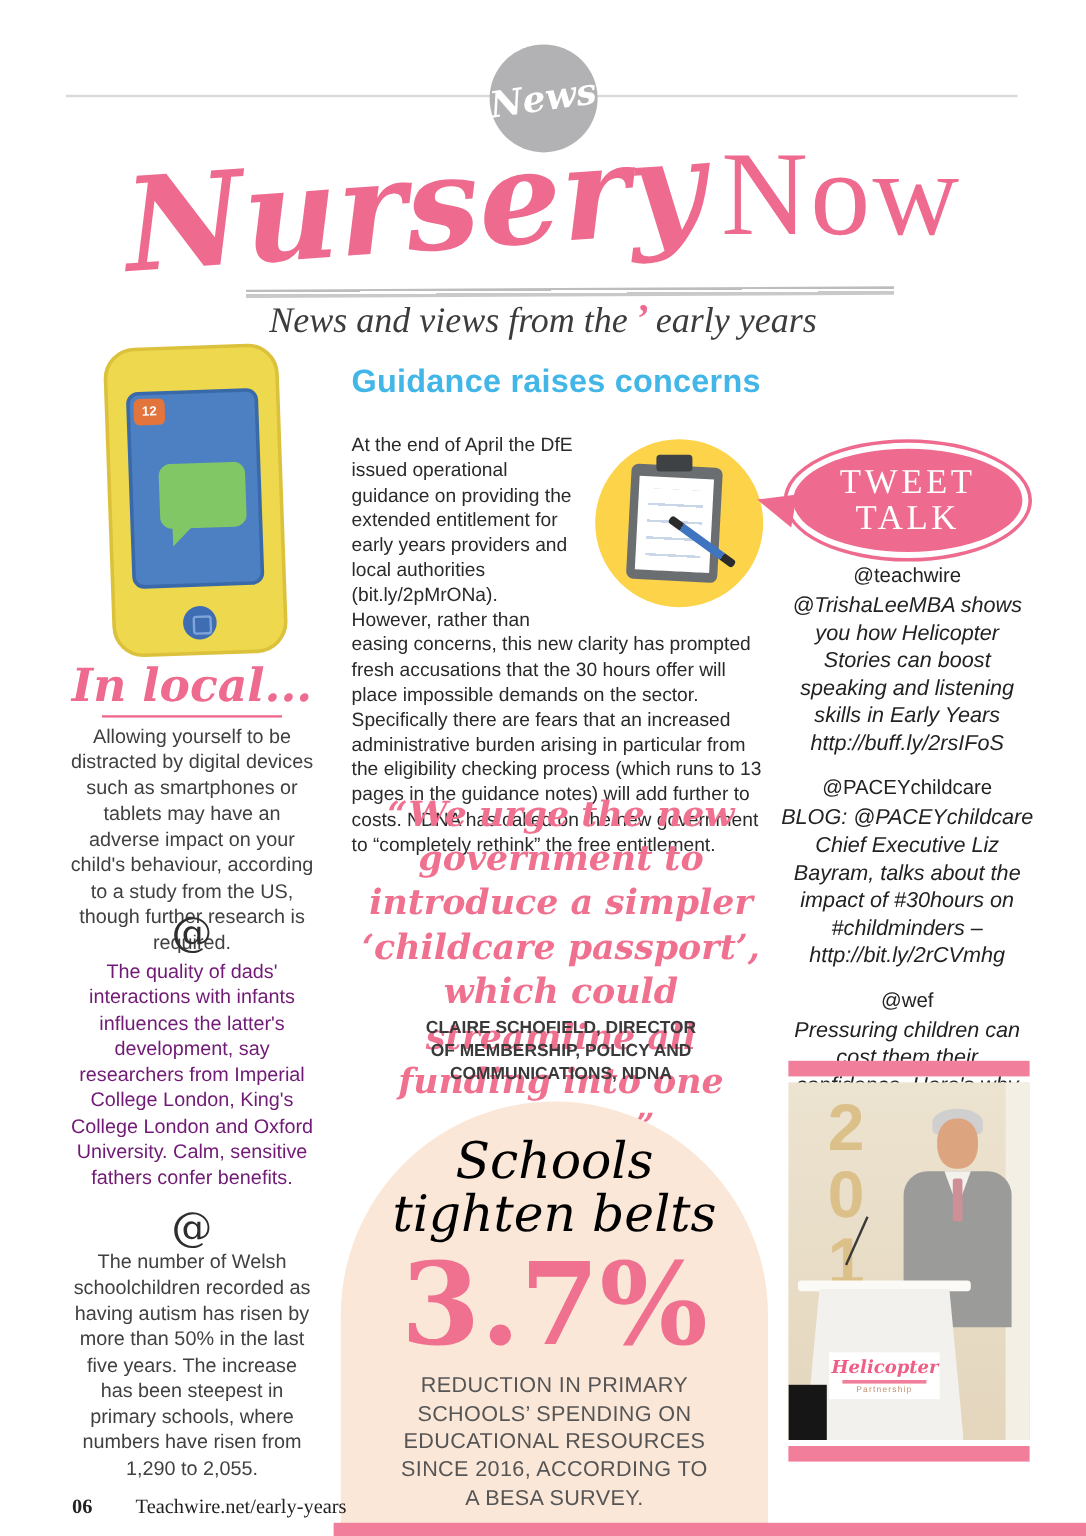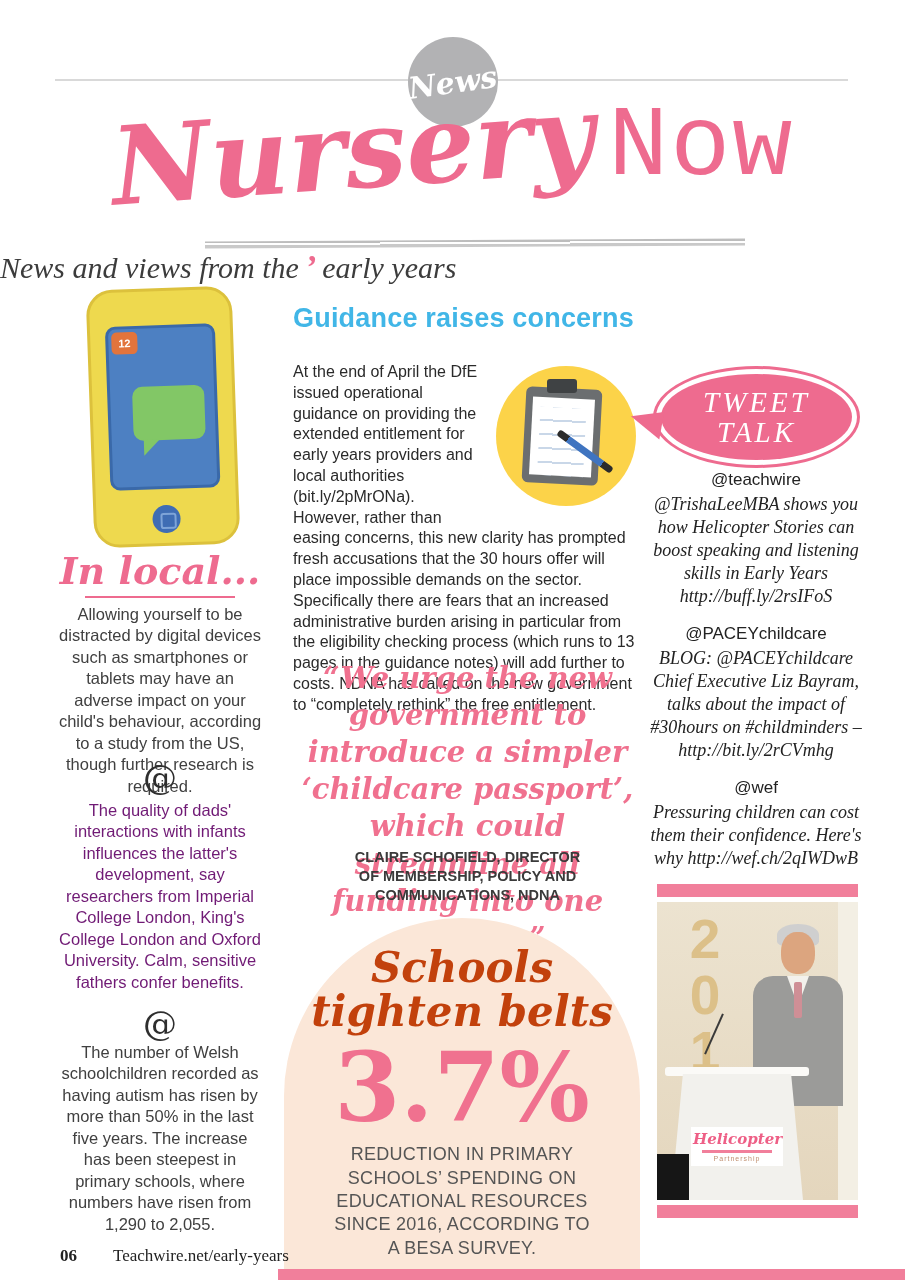--- a/index.html
+++ b/index.html
@@ -9,25 +9,25 @@
   .pre { white-space:pre-line; }
 
   
   .rule-line { position:absolute; top:79px; left:55px; width:793px; height:2px; background:#d9d9d9; }
   .news-badge { position:absolute; left:408px; top:37px; width:90px; height:90px; border-radius:50%;
     background:#b2b2b4; display:flex; align-items:center; justify-content:center; }
   .news-badge span { color:#fff; font-size:30px; transform:rotate(-8deg); font-weight:bold; }
 
   .title-row { position:absolute; top:96px; left:0; width:100%; text-align:center; color:#ee6b8f; white-space:nowrap; }
   .title-script { display:inline-block; font-size:108px; font-weight:bold; transform:rotate(-4deg); margin-right:14px; line-height:1; }
-  .title-serif { display:inline-block; font-family:Liberation Mono, monospace; font-size:100px; letter-spacing:2px; line-height:1; vertical-align:14px; }
+  .title-serif { display:inline-block; font-family:Liberation Serif, serif; font-size:100px; letter-spacing:2px; line-height:1; vertical-align:14px;margin-top:16px; }
 
   .scribble { position:absolute; top:240px; left:205px; width:540px; height:7px; transform:rotate(-0.3deg);
     background:linear-gradient(to bottom,#bdbdbd 0 2px,transparent 2px 4px,#c9c9c9 4px 6px); }
-  .subtitle { position:absolute; top:248px; left:0; width:100%; text-align:left;
+  .subtitle { position:absolute; top:248px; left:0; width:100%; text-align:center;
     font-family:"Liberation Serif",serif; font-style:italic; font-size:30px; color:#3c3c3c; }
   .subtitle .mark { color:#ee6b8f; font-weight:bold; font-size:34px; padding:0 6px; }
 
   
   .left-col-text { position:absolute; left:57px; width:206px; text-align:center; }
   .phone { position:absolute; left:90px; top:288px; width:146px; height:258px; transform:rotate(-2deg);
     background:#eed94e; border:3px solid #dcc13c; border-radius:26px; }
   .phone-screen { position:absolute; left:15px; top:34px; width:110px; height:164px; background:#4d80c2;
     border:3px solid #3a69a9; border-radius:10px; }
   .phone-icon12 { position:absolute; left:3px; top:3px; width:26px; height:22px; background:#e2743c;
@@ -66,39 +66,39 @@
     background:linear-gradient(to right,#2b2b2b 0 12px,#3f74c0 12px 54px,#2b2b2b 54px); transform:rotate(36deg); }
 
   .pull-quote { position:absolute; left:295px; top:660px; width:345px; text-align:center;
     font-family:"DejaVu Serif",serif; font-style:italic; font-weight:bold; font-size:29px;
     line-height:1.28; color:#f0718f; }
   .attribution { position:absolute; left:295px; top:848px; width:345px; text-align:center;
     font-size:14.5px; font-weight:bold; color:#3a3a3a; line-height:1.3; }
 
   .stat-blob { position:absolute; left:284px; top:918px; width:356px; height:362px; background:#fbe7d8;
     border-radius:178px 178px 0 0; text-align:center; }
-  .stat-heading { margin-top:28px; font-size:42px; color:#c2410c; line-height:1.05; font-weight:700; }
+  .stat-heading { margin-top:28px; font-size:42px; color:#000000; line-height:1.05; font-weight:400; }
   .stat-value { margin-top:6px; font-family:"DejaVu Serif",serif; font-weight:bold; font-size:95px;
     line-height:1; color:#f0718f; }
   .stat-caption { width:300px; margin:8px auto 0; font-size:18px; line-height:1.3; color:#555555; letter-spacing:0.3px; }
 
   
   .tweet-bubble { position:absolute; left:653px; top:366px; width:207px; height:102px;
     border:3px solid #ee6b8f; border-radius:50%; padding:5px; background:#fff; }
   .tweet-bubble-inner { width:100%; height:100%; background:#ee6b8f; border-radius:50%;
-    display:flex; align-items:center; justify-content:center;font-style:italic; }
+    display:flex; align-items:center; justify-content:center; }
   .tweet-bubble-inner span { color:#fff; font-family:"Liberation Serif",serif; font-size:29px;
     letter-spacing:3px; text-align:center; line-height:1.05; }
   .tweet-tail { position:absolute; left:-26px; top:40px; width:0; height:0; transform:rotate(10deg);
     border-top:10px solid transparent; border-bottom:18px solid transparent; border-right:32px solid #ee6b8f; }
 
   .tweets { position:absolute; left:650px; top:470px; width:212px; display:flex; flex-direction:column;
     gap:16px; text-align:center; }
   .tweet-handle { font-size:17px; font-weight:normal; color:#222222; }
-  .tweet-text { margin-top:3px; font-family:Liberation Serif, serif; font-style:italic; font-size:18px;
+  .tweet-text { margin-top:3px; font-family:Liberation Sans, sans-serif; font-style:italic; font-size:18px;
     line-height:1.28; color:#222222; }
 
   .photo-block { position:absolute; left:657px; top:884px; width:201px; height:336px; }
   .photo-bar { position:absolute; left:0; width:100%; height:13px; background:#f17f9b; }
   .bar-top { top:0; }
   .bar-bottom { top:321px; }
   .photo { position:absolute; left:0; top:18px; width:100%; height:298px; overflow:hidden;
     background:linear-gradient(to bottom,#ece3d0,#e4d6bd); }
   .photo-year { position:absolute; left:20px; top:6px; writing-mode:vertical-rl; text-orientation:upright;
     font-size:55px; font-weight:bold; color:#dcc089; line-height:1; letter-spacing:-6px; }

